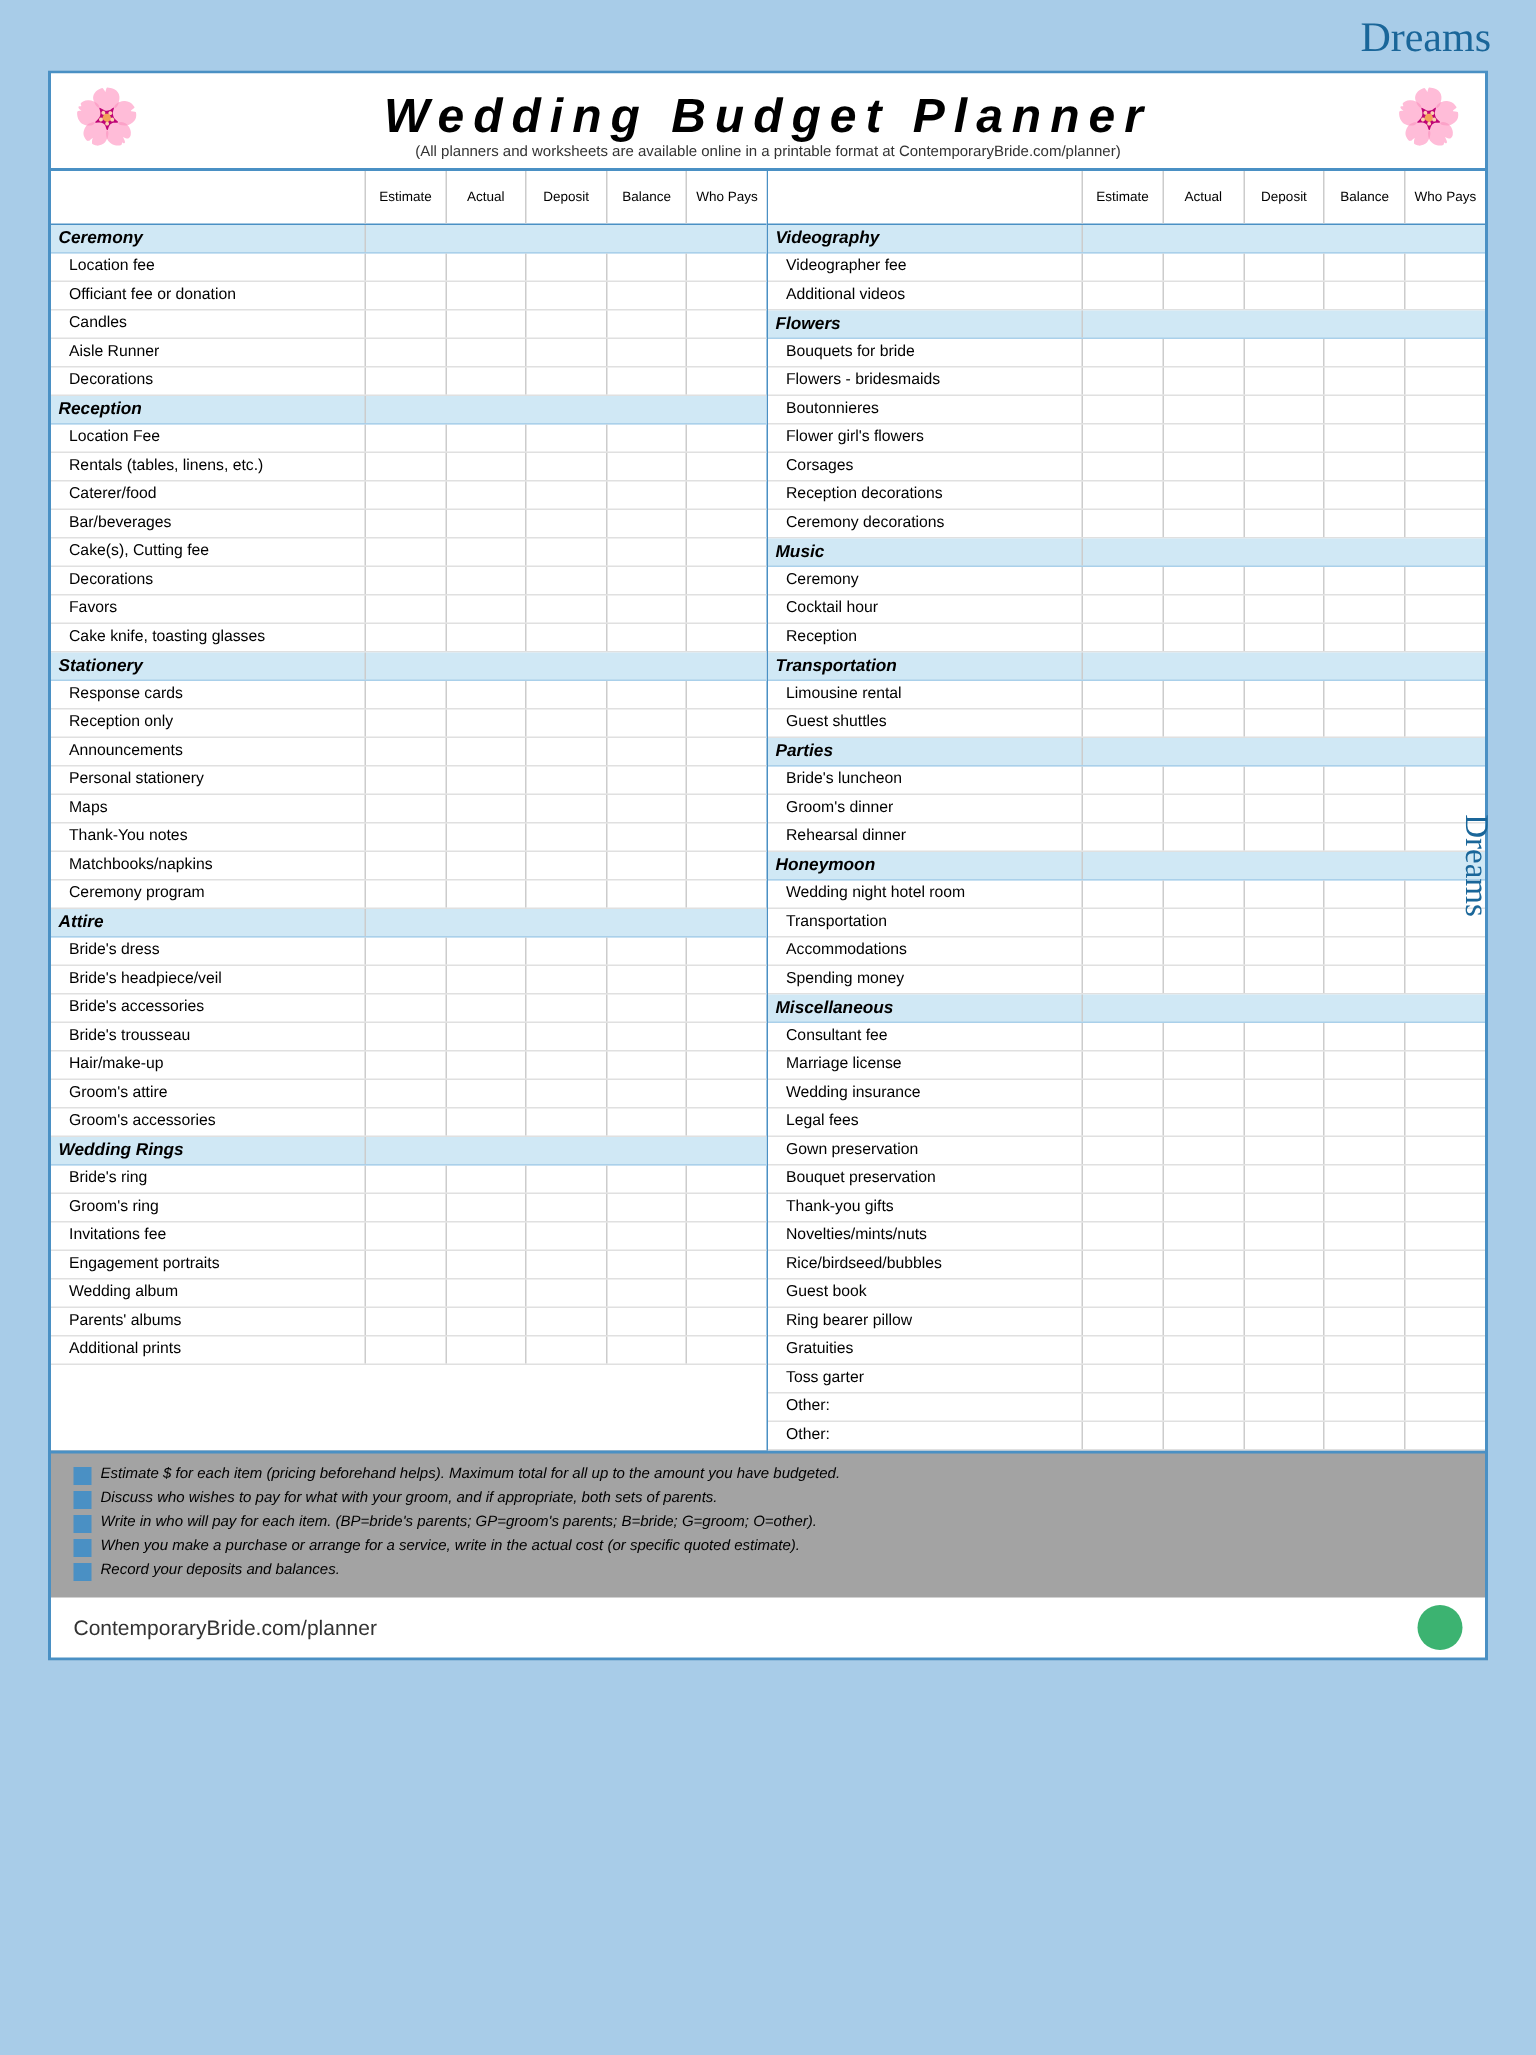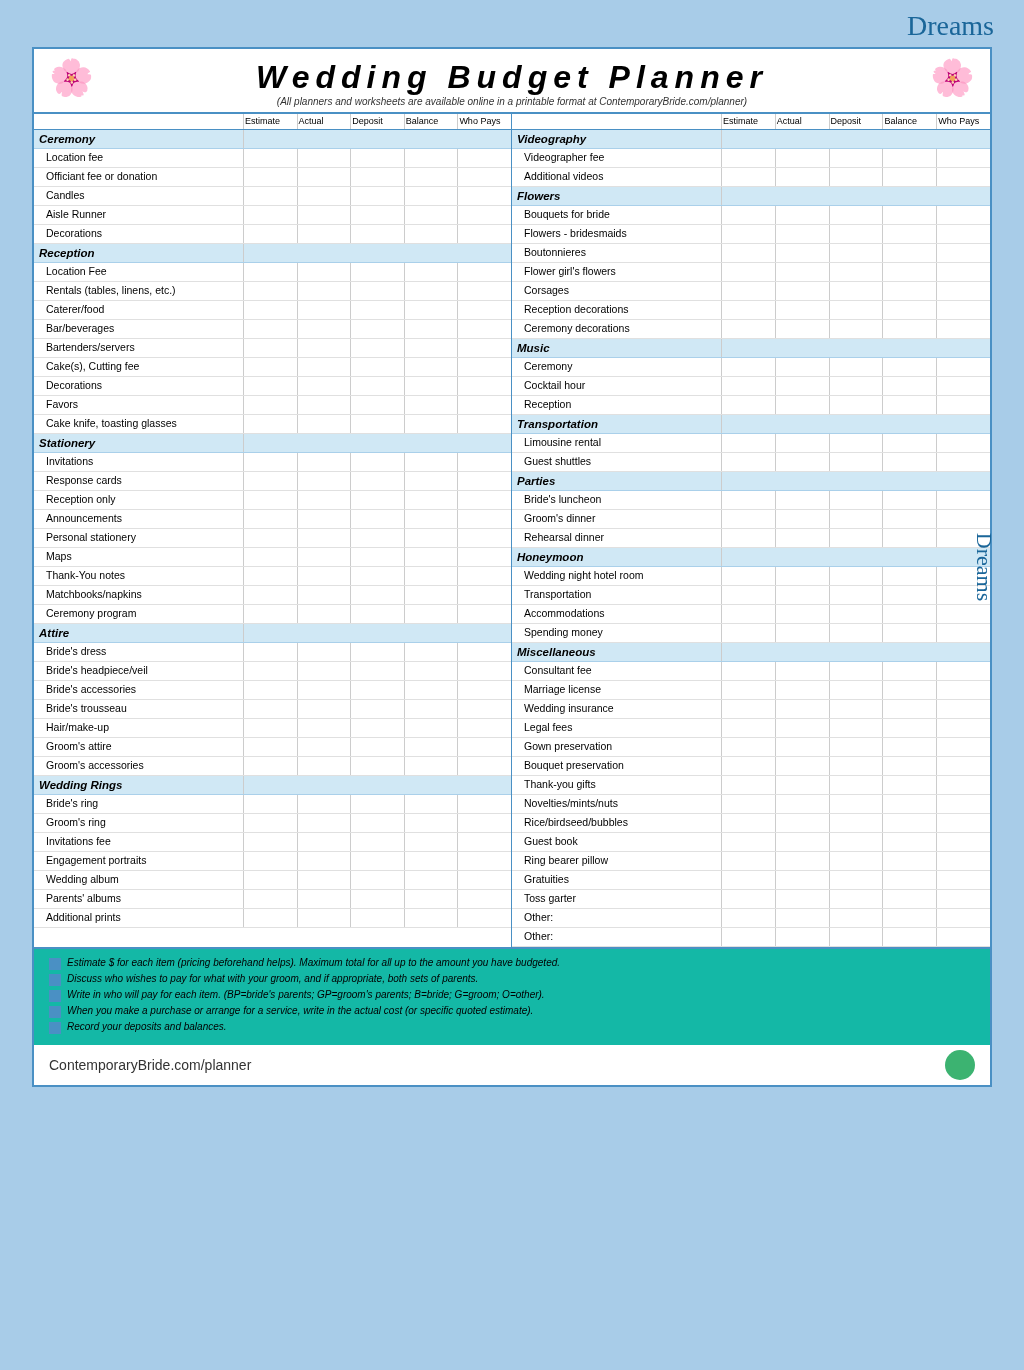--- a/index.html
+++ b/index.html
@@ -53,21 +53,20 @@
       font-size: 32px;
       font-style: italic;
       font-weight: bold;
       letter-spacing: 6px;
       color: #000;
       text-align: center;
     }
     .header-subtitle {
       font-size: 10px;
       color: #333;
-      font-style: italic;
     }
     .table-section {
       display: flex;
       width: 100%;
     }
     .col-half {
       width: 50%;
       border-right: 1px solid #4a90c4;
     }
     .col-half:last-child {
@@ -79,22 +78,22 @@
       background: #fff;
     }
     .col-label {
       flex: 0 0 210px;
       min-width: 210px;
       padding: 3px 5px;
       border-right: 1px solid #ccc;
     }
     .col-num {
       flex: 1;
-      text-align: left;
-      padding: 2px 1px;
+      text-align: center;
+      padding: 12px 1px;
       border-right: 1px solid #ccc;
       font-size: 9px;
       line-height: 1.2;
     }
     .col-num:last-child {
       border-right: none;
     }
     .category-row {
       display: flex;
       background: #d0e8f5;
@@ -128,21 +127,21 @@
       min-height: 18px;
     }
     .row-cell:last-child {
       border-right: none;
     }
     .cat-filler {
       flex: 5;
     }
     .footer-notes {
       padding: 8px 15px;
-      background: #14b8a6;
+      background: #a3a3a3;
       border-top: 2px solid #4a90c4;
     }
     .footer-note {
       display: flex;
       align-items: flex-start;
       margin-bottom: 3px;
       font-size: 10px;
       font-style: italic;
     }
     .note-bullet {
@@ -287,28 +286,20 @@
           </div>
         <div class="data-row">
             <div class="row-label">Bar/beverages</div>
             <div class="row-cell"></div>
             <div class="row-cell"></div>
             <div class="row-cell"></div>
             <div class="row-cell"></div>
             <div class="row-cell"></div>
           </div>
         <div class="data-row">
-            <div class="row-label">Bartenders/servers</div>
-            <div class="row-cell"></div>
-            <div class="row-cell"></div>
-            <div class="row-cell"></div>
-            <div class="row-cell"></div>
-            <div class="row-cell"></div>
-          </div>
-        <div class="data-row">
             <div class="row-label">Cake(s), Cutting fee</div>
             <div class="row-cell"></div>
             <div class="row-cell"></div>
             <div class="row-cell"></div>
             <div class="row-cell"></div>
             <div class="row-cell"></div>
           </div>
         <div class="data-row">
             <div class="row-label">Decorations</div>
             <div class="row-cell"></div>
@@ -331,28 +322,20 @@
             <div class="row-cell"></div>
             <div class="row-cell"></div>
             <div class="row-cell"></div>
             <div class="row-cell"></div>
           </div>
 
         <div class="category-row">
           <div class="cat-label">Stationery</div>
           <div class="cat-filler"></div>
         </div>
-        <div class="data-row">
-            <div class="row-label">Invitations</div>
-            <div class="row-cell"></div>
-            <div class="row-cell"></div>
-            <div class="row-cell"></div>
-            <div class="row-cell"></div>
-            <div class="row-cell"></div>
-          </div>
         <div class="data-row">
             <div class="row-label">Response cards</div>
             <div class="row-cell"></div>
             <div class="row-cell"></div>
             <div class="row-cell"></div>
             <div class="row-cell"></div>
             <div class="row-cell"></div>
           </div>
         <div class="data-row">
             <div class="row-label">Reception only</div>

